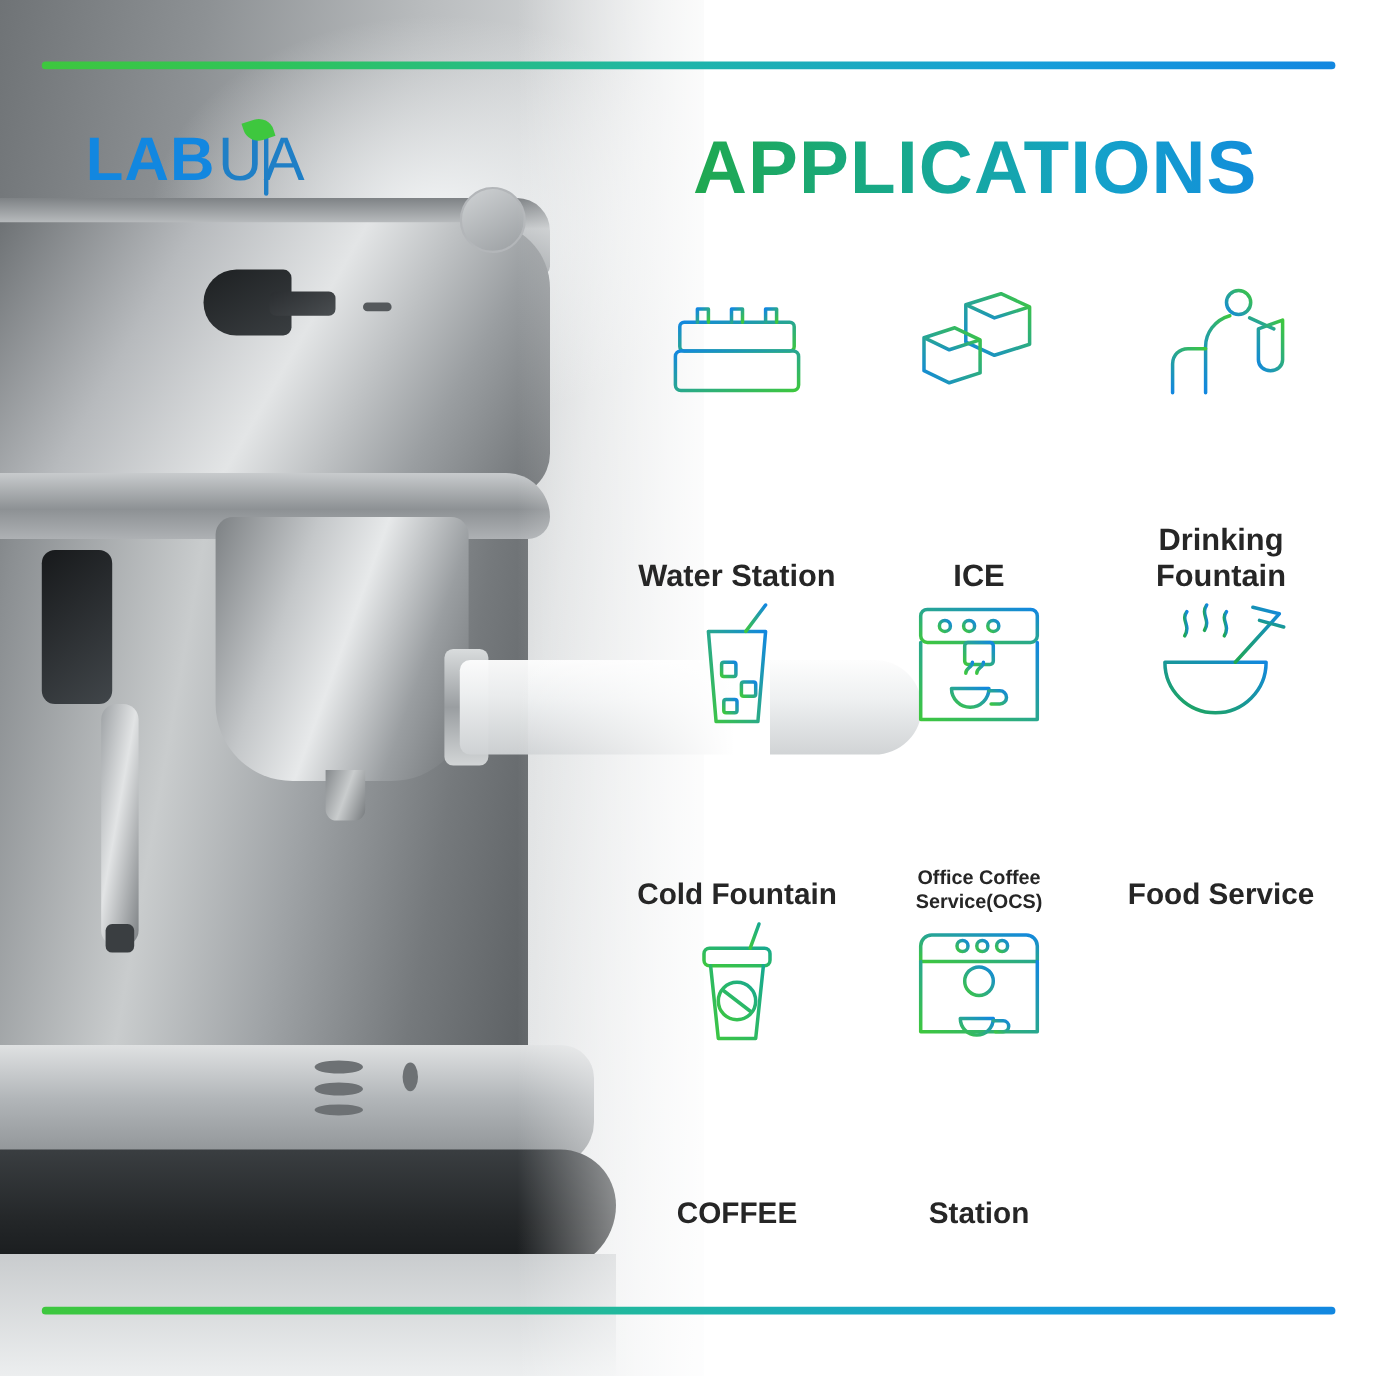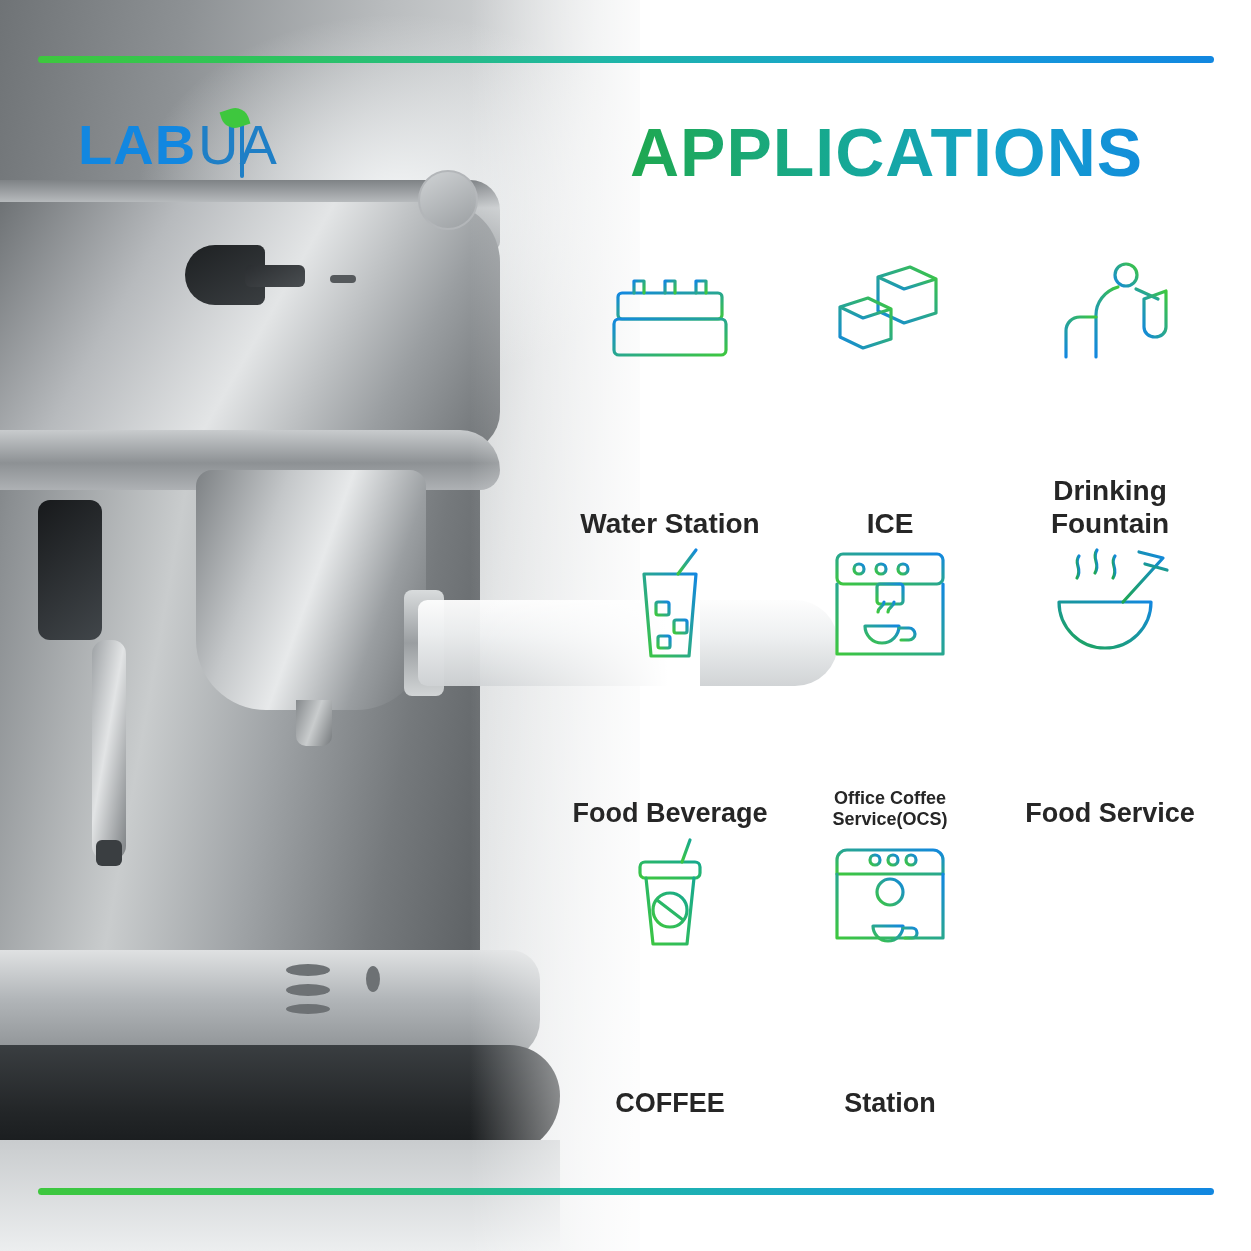--- a/index.html
+++ b/index.html
@@ -295,21 +295,21 @@
             <path d="M44 34 h52 l-7 82 h-38 Z"></path>
             <path d="M44 50 h50"></path>
             <path d="M78 34 l18 -24"></path>
               <path d="M90 10 h12"></path>
             <rect x="56" y="62" width="13" height="13" rx="2"></rect>
             <rect x="74" y="80" width="13" height="13" rx="2"></rect>
             <rect x="58" y="96" width="12" height="12" rx="2"></rect>
           </g>
         </svg>
       </div>
-      <div class="lbl">Food Beverage</div>
+      <div class="lbl">Cold Fountain</div>
     </div>
 
     <div class="cell small">
       <div class="ic">
         <svg width="150" height="130" viewBox="0 0 150 130">
           <defs>
               <linearGradient id="g5" x1="0" y1="1" x2="1" y2="0">
             <stop offset="0%" stop-color="#3ec73e"></stop>
                 <stop offset="100%" stop-color="#1287e0"></stop>
               </linearGradient>

